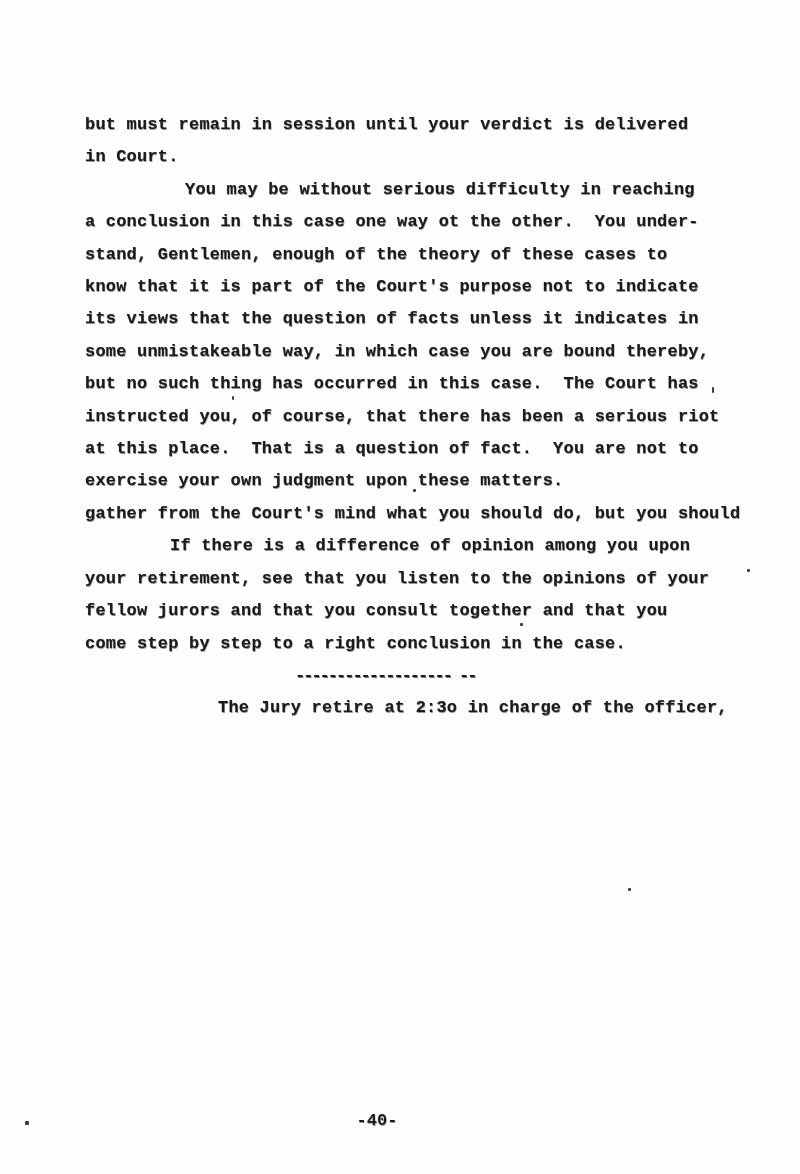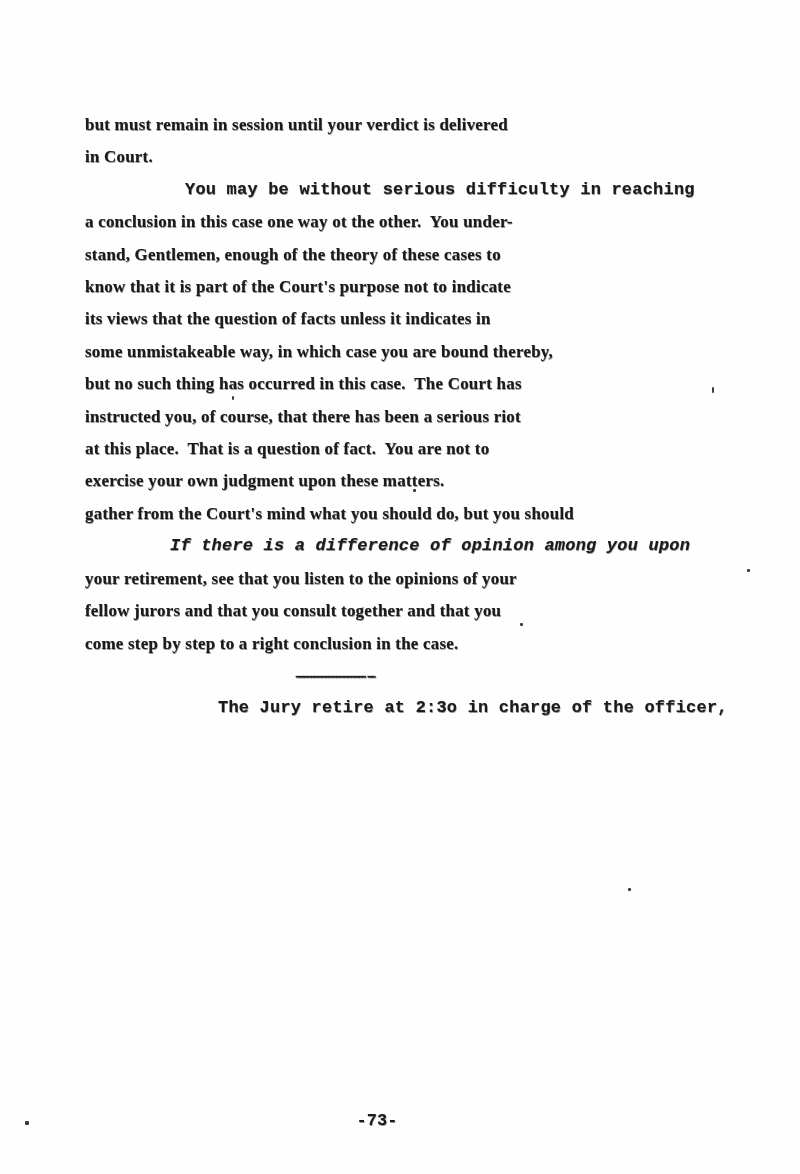--- a/index.html
+++ b/index.html
@@ -29,22 +29,22 @@
   }
   .line {
     font-size: 17px;
     line-height: 32.4px;
     font-weight: 700;
     white-space: pre;
     letter-spacing: 0.2px;
     color: var(--ink);
     text-shadow: 0.5px 0.5px 0 rgba(20,20,20,0.45), -0.3px 0 0 rgba(20,20,20,0.25);
   }
-  .indent-0 { margin-left: 0; font-family: Liberation Serif, serif; }
-  .indent-1 { margin-left: 85px; font-style: italic; }   
+  .indent-0 { margin-left: 0; }
+  .indent-1 { margin-left: 85px; }   
   .indent-2 { margin-left: 100px; }  
   .indent-3 { margin-left: 133px; }  
   .separator {
     margin-left: 210px;
     letter-spacing: -2px;
     font-weight: 700;
     text-shadow: 0.8px 0.8px 0 rgba(20,20,20,0.6);
   }
   .page-number {
     position: absolute;
@@ -84,21 +84,21 @@
       <div class="line indent-0">at this place.  That is a question of fact.  You are not to</div>
       <div class="line indent-0">exercise your own judgment upon these matters.</div>
       <div class="line indent-0">gather from the Court's mind what you should do, but you should</div>
       <div class="line indent-1">If there is a difference of opinion among you upon</div>
       <div class="line indent-0">your retirement, see that you listen to the opinions of your</div>
       <div class="line indent-0">fellow jurors and that you consult together and that you</div>
       <div class="line indent-0">come step by step to a right conclusion in the case.</div>
       <div class="line indent-0 separator">------------------- --</div>
       <div class="line indent-3">The Jury retire at 2:3o in charge of the officer,</div>
     </div>
-  <div class="page-number">-73-</div>
+  <div class="page-number">-40-</div>
   <div class="artifacts">
       <span class="speck" style="left: 25px; top: 1121px; width: 4px; height: 4px;"></span>
       <span class="speck" style="left: 747px; top: 569px; width: 3px; height: 3px;"></span>
       <span class="speck" style="left: 520px; top: 623px; width: 3px; height: 3px;"></span>
       <span class="speck" style="left: 413px; top: 489px; width: 3px; height: 3px;"></span>
       <span class="speck" style="left: 712px; top: 387px; width: 2px; height: 6px;"></span>
       <span class="speck" style="left: 628px; top: 888px; width: 3px; height: 3px;"></span>
       <span class="speck" style="left: 232px; top: 396px; width: 2px; height: 4px;"></span>
     </div>
 </div>

